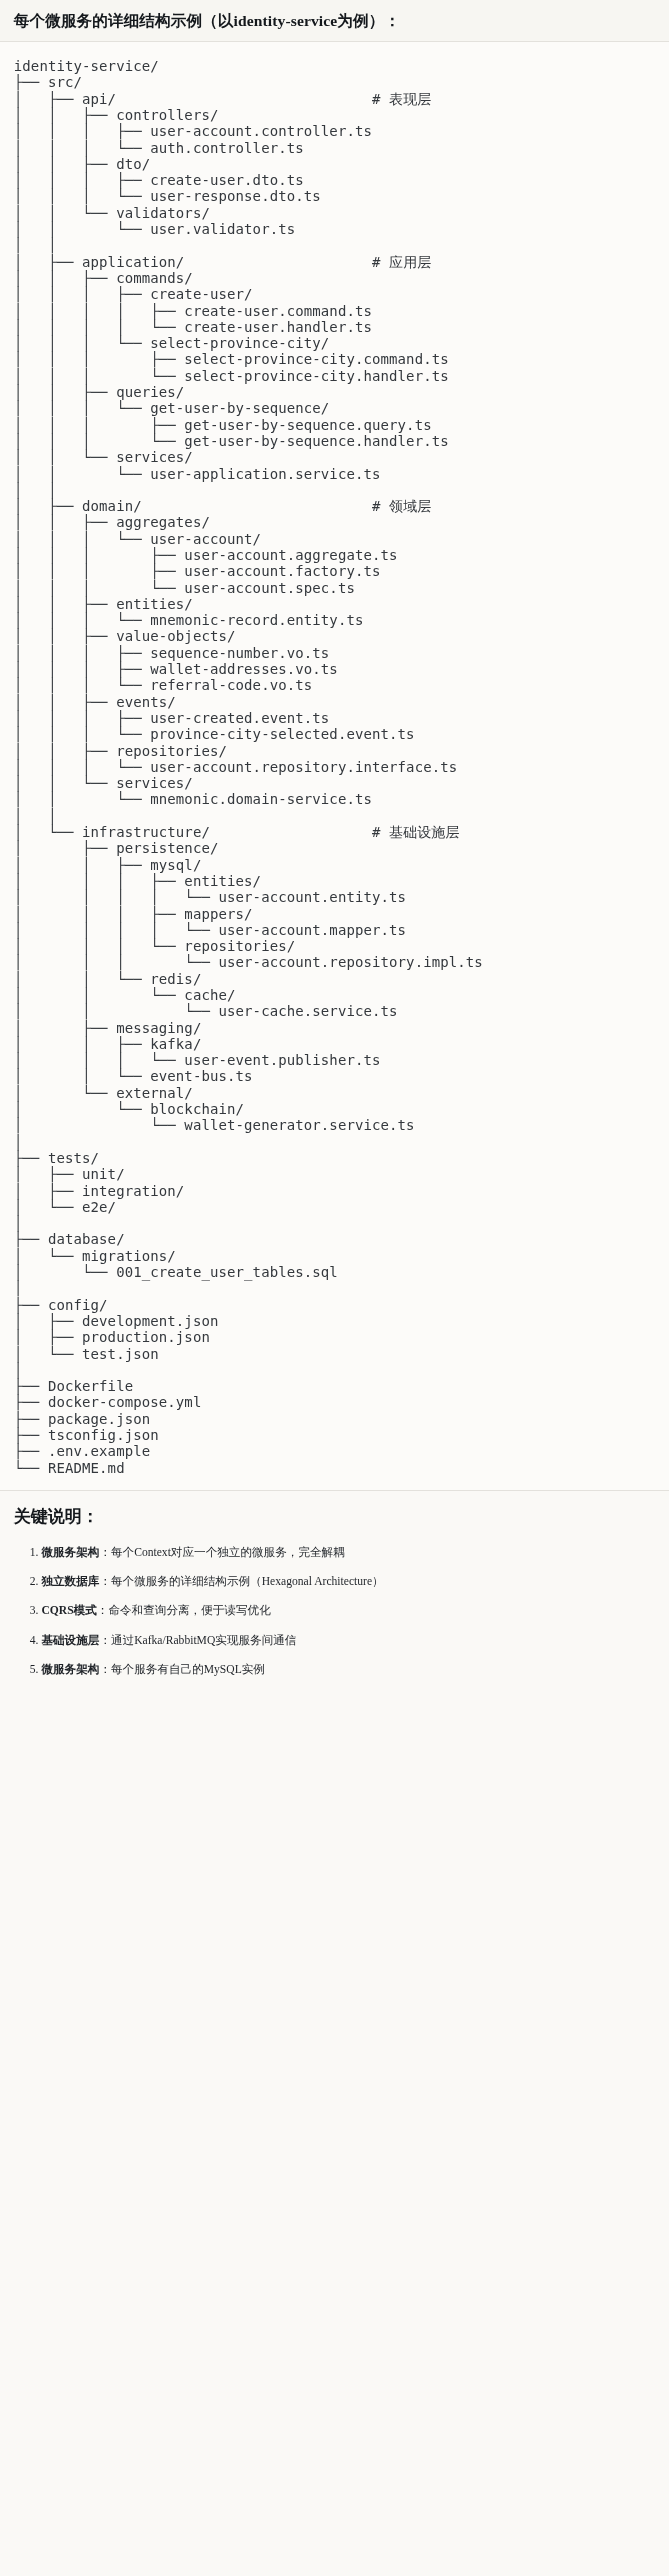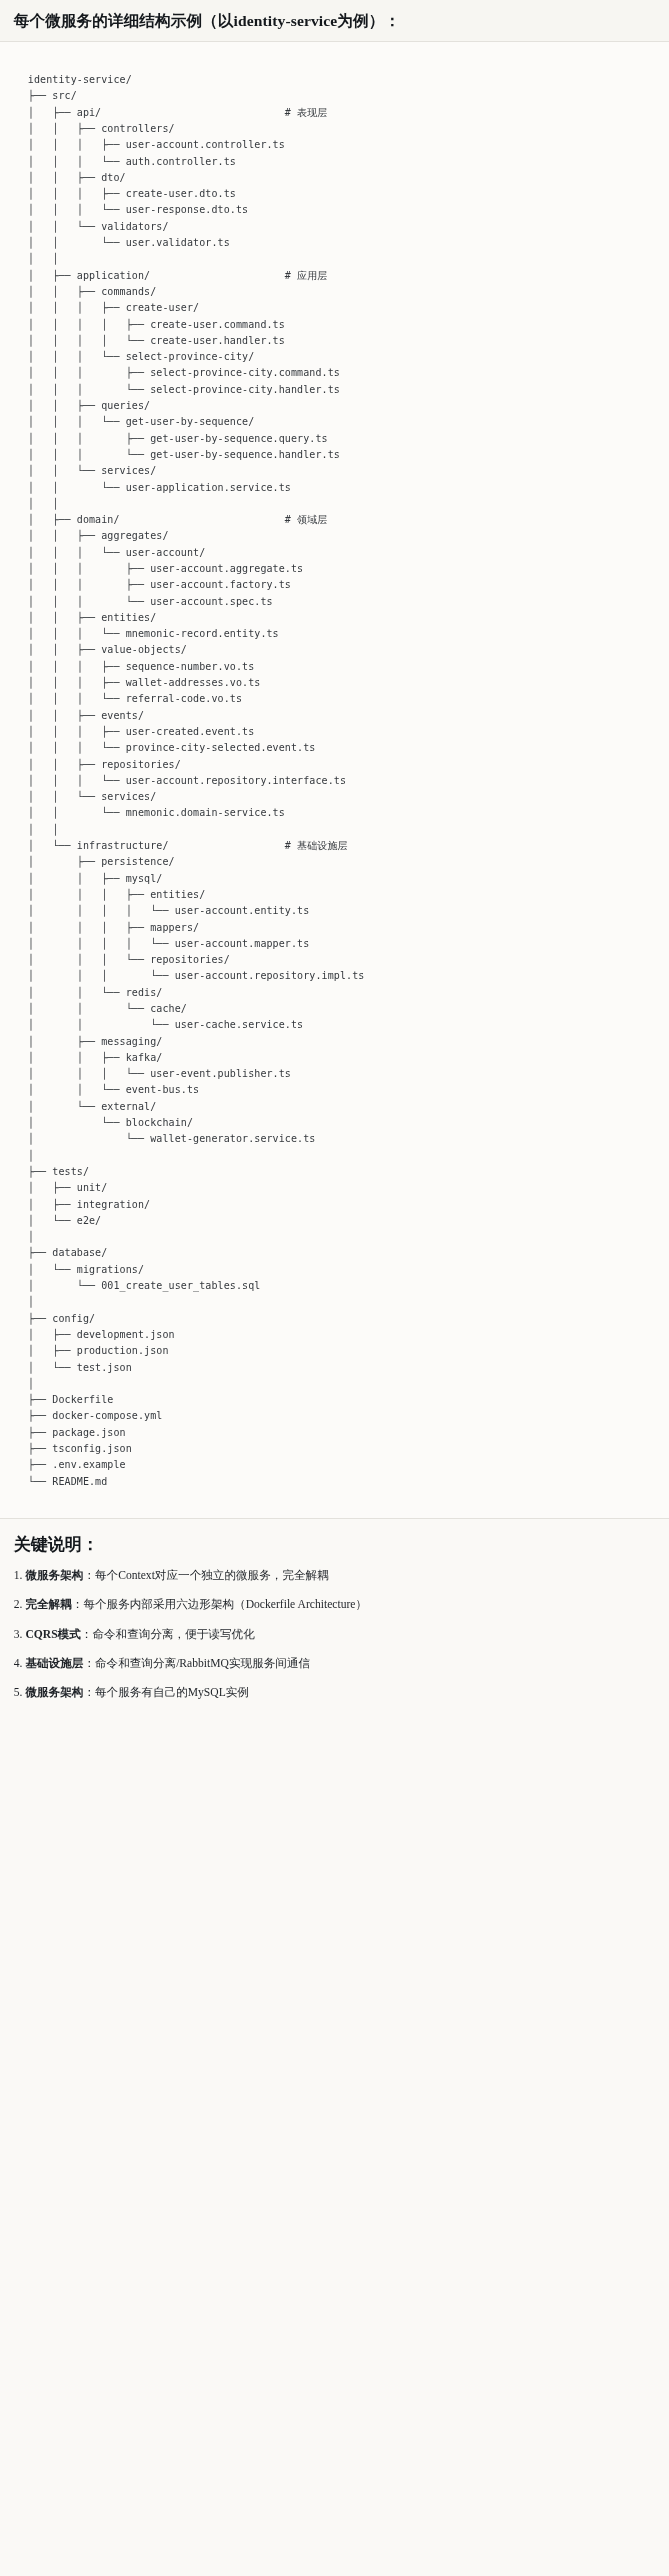--- a/index.html
+++ b/index.html
@@ -36,42 +36,42 @@
   }
 
   
   .tree-block {
     background: #fcfbf9;
     padding: 16.3px 13.8px 13.8px 13.8px;
     border-bottom: 0.6px solid #e3e1dc;
   }
   .tree {
     font-family: "DejaVu Sans Mono", "Liberation Mono", monospace;
-    font-size: 10px;
+    font-size: 14px;
     line-height: 16.3px;
     color: #34383d;
     white-space: pre;
-    margin: 14px;
+    margin: 0;
     letter-spacing: 0.1px;
   }
 
   
   .notes {
     padding: 13.8px 13.8px 6.3px 13.8px;
     background: #faf9f6;
   }
   .notes-title {
     font-family: "Liberation Serif", serif;
     font-weight: bold;
     font-size: 17px;
     color: #14181c;
     margin: 0 0 11.3px 0;
   }
   ol.note-list {
-    margin: 0;
+    margin: 16px;
     padding: 0;
     list-style: none;
     counter-reset: noteidx;
   }
   ol.note-list li {
     font-family: "Liberation Serif", serif;
     font-size: 11.6px;
     line-height: 1.5;
     color: #1f2328;
     margin: 0 0 12px 0;
@@ -187,22 +187,22 @@
 ├── package.json
 ├── tsconfig.json
 ├── .env.example
 └── README.md</pre>
   </div>
 
   <div class="notes">
     <h2 class="notes-title">关键说明：</h2>
     <ol class="note-list">
         <li><span class="num">1.</span> <span class="lead">微服务架构</span><span>：</span><span>每个Context对应一个独立的微服务，完全解耦</span></li>
-        <li><span class="num">2.</span> <span class="lead">完全解耦</span><span>：</span><span>每个服务内部采用六边形架构（Dockerfile Architecture）</span></li>
+        <li><span class="num">2.</span> <span class="lead">独立数据库</span><span>：</span><span>每个微服务的详细结构示例（Hexagonal Architecture）</span></li>
         <li><span class="num">3.</span> <span class="lead">CQRS模式</span><span>：</span><span>命令和查询分离，便于读写优化</span></li>
-        <li><span class="num">4.</span> <span class="lead">基础设施层</span><span>：</span><span>命令和查询分离/RabbitMQ实现服务间通信</span></li>
+        <li><span class="num">4.</span> <span class="lead">基础设施层</span><span>：</span><span>通过Kafka/RabbitMQ实现服务间通信</span></li>
         <li><span class="num">5.</span> <span class="lead">微服务架构</span><span>：</span><span>每个服务有自己的MySQL实例</span></li>
       </ol>
   </div>
 
 
 </div>
 
 
 </body></html>

